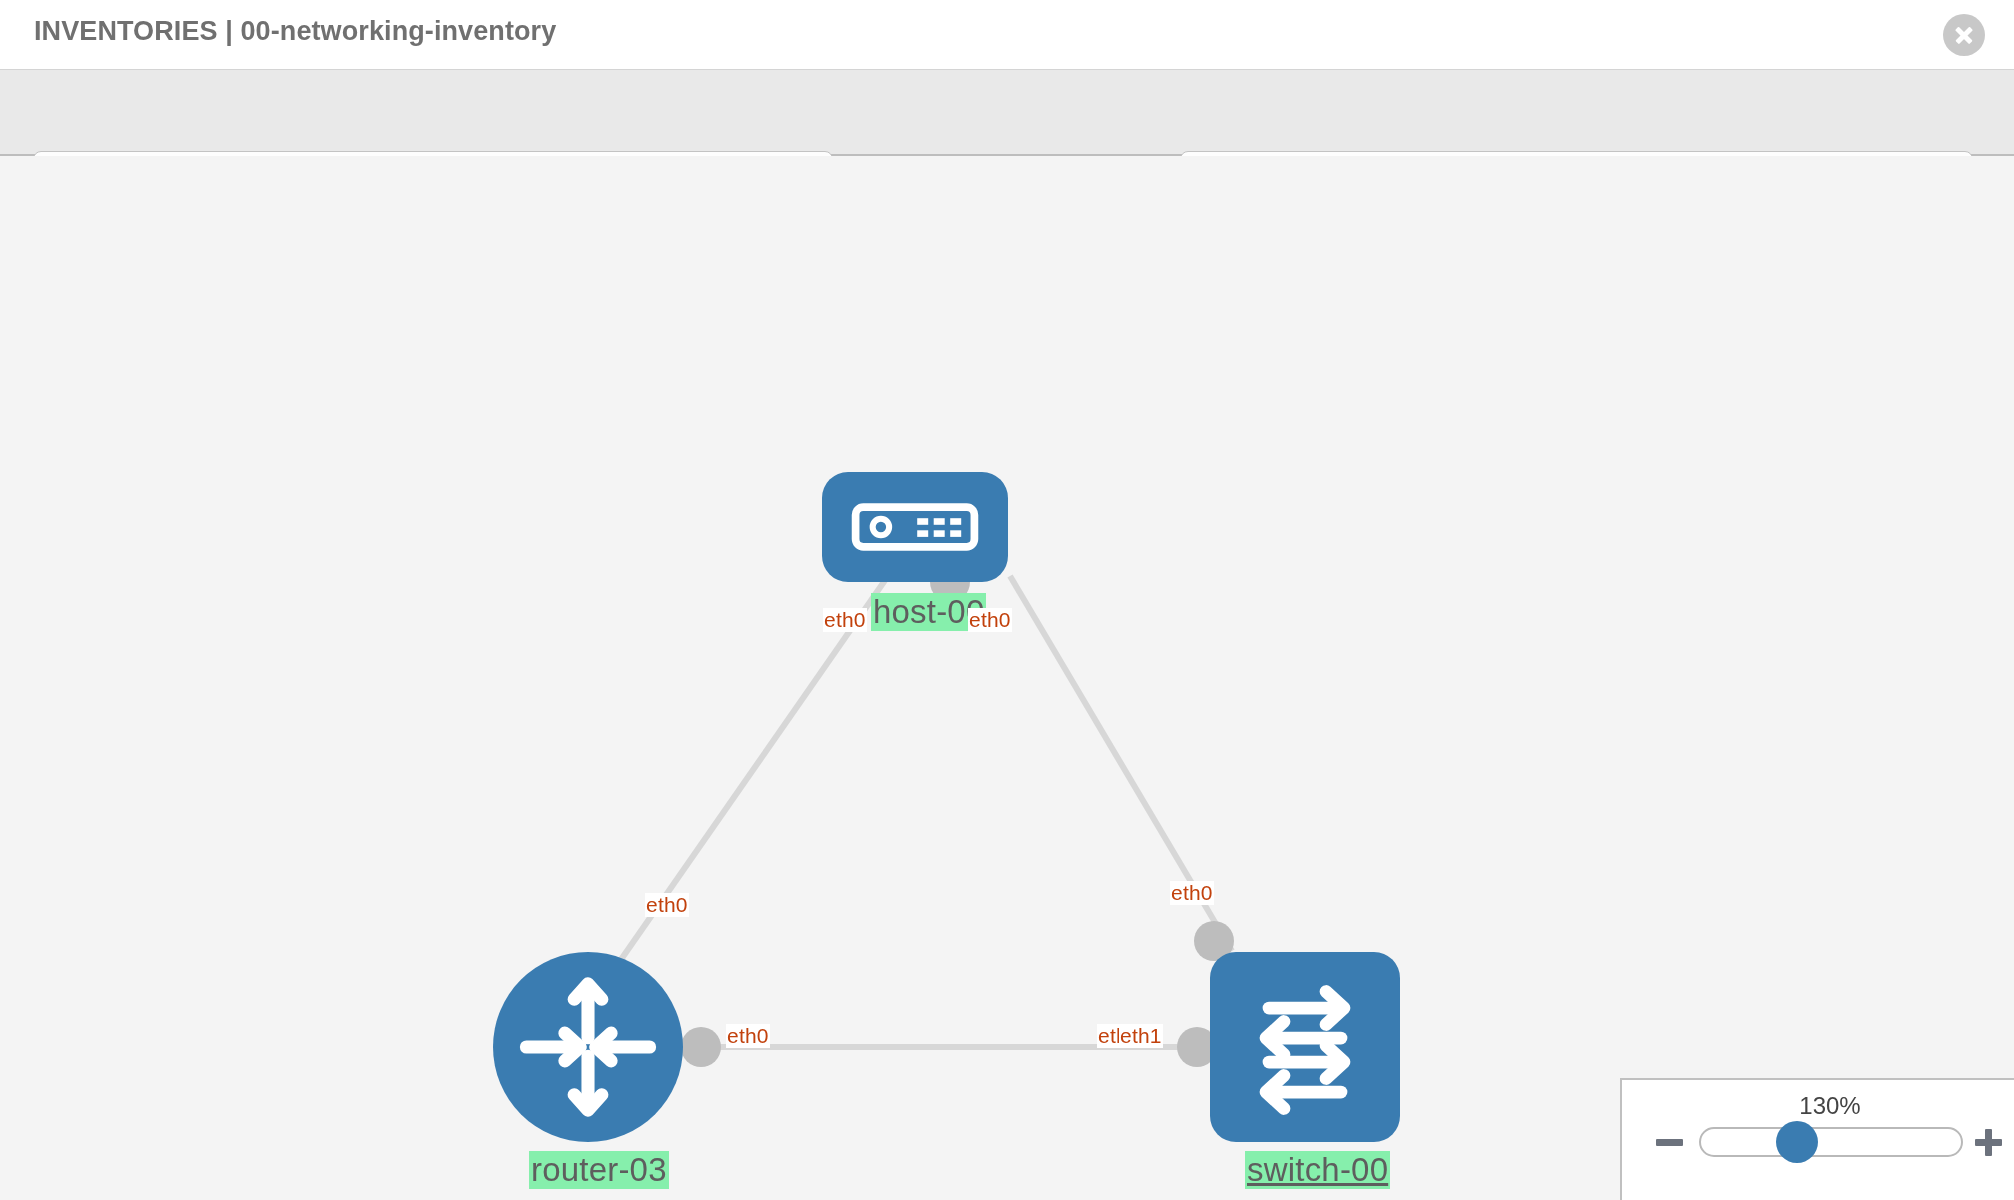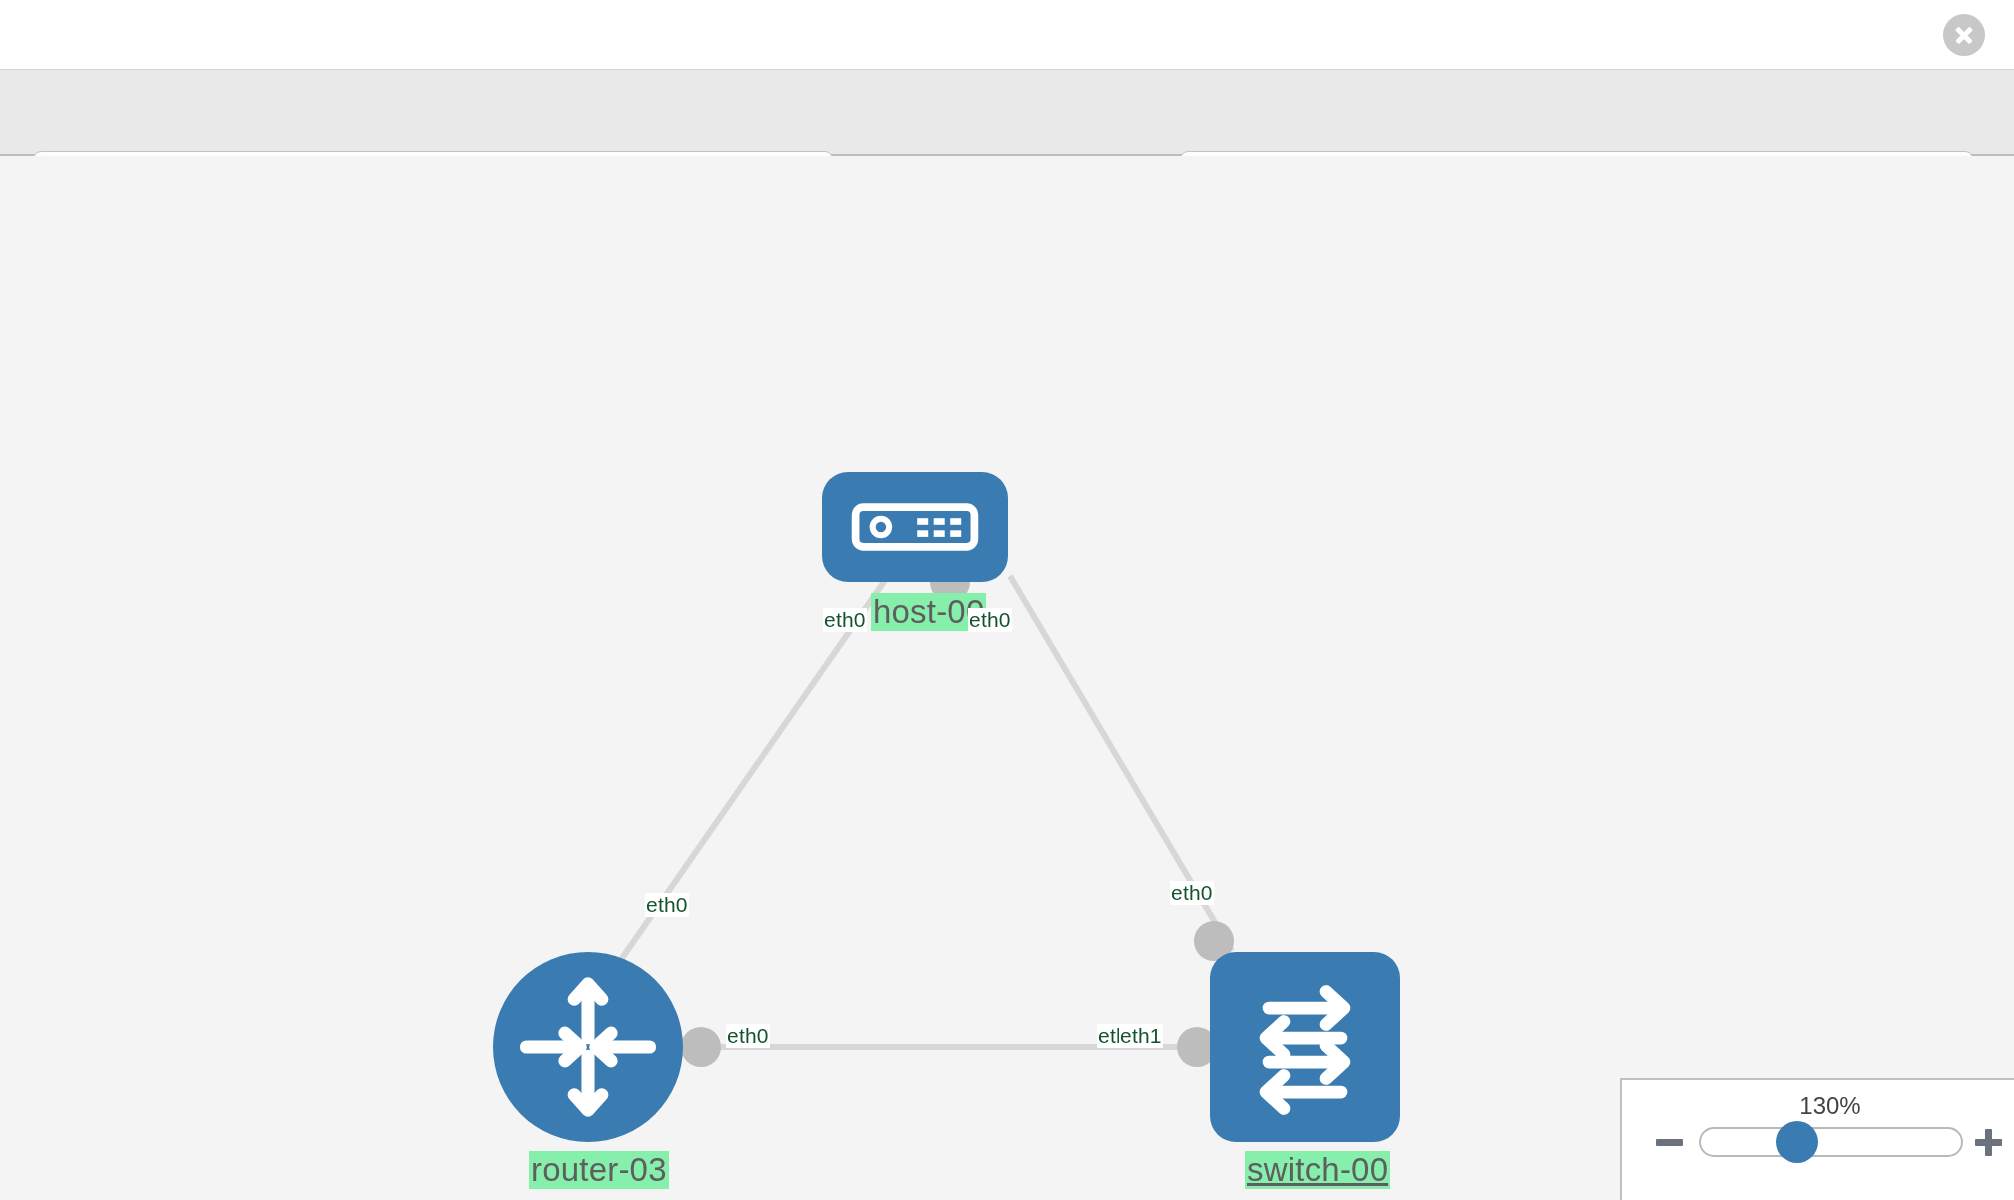--- a/index.html
+++ b/index.html
@@ -124,21 +124,21 @@
     font-size: 33px;
     color: #5e5e5e;
     background: #86efac;
     white-space: nowrap;
     padding: 0 2px;
     letter-spacing: 0.2px;
   }
   .iface-label {
     position: absolute;
     font-size: 21px;
-    color: #14532d;
+    color: #c2410c;
     background: #ffffff;
     white-space: nowrap;
     padding: 0 1px;
     letter-spacing: 0.2px;
   }
   .iface-dot {
     position: absolute;
     width: 40px; height: 40px;
     border-radius: 50%;
     background: #bdbdbd;
@@ -194,20 +194,21 @@
     background: #3a7cb1;
     cursor: pointer;
   }
 </style>
 </head>
 <body>
 
 <div id="app">
 
   <div class="header">
+    <div class="header-title">INVENTORIES | 00-networking-inventory</div>
     <div class="close-icon"></div>
   </div>
 
   <div class="toolbar">
 
     <div class="field" id="actions-select">
       <span class="field-text">ACTIONS</span>
       <span class="caret"></span>
     </div>
 

